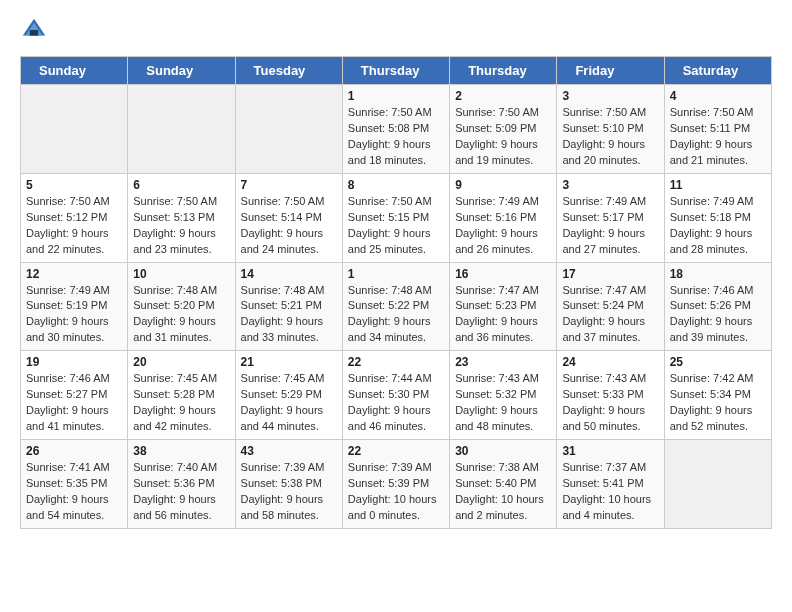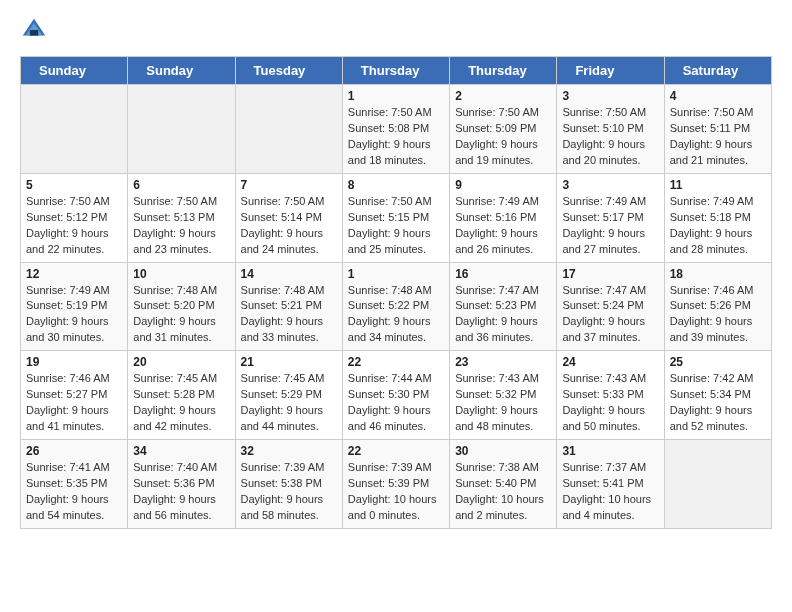--- a/index.html
+++ b/index.html
@@ -291,27 +291,27 @@
       </td>
         </tr>
         <tr>
           <td>
         <div class="day-num">26</div>
         <div class="day-info">
           Sunrise: 7:41 AM<br>Sunset: 5:35 PM<br>Daylight: 9 hours and 54 minutes.
         </div>
       </td>
           <td>
-        <div class="day-num">34</div>
+        <div class="day-num">38</div>
         <div class="day-info">
           Sunrise: 7:40 AM<br>Sunset: 5:36 PM<br>Daylight: 9 hours and 56 minutes.
         </div>
       </td>
           <td>
-        <div class="day-num">32</div>
+        <div class="day-num">43</div>
         <div class="day-info">
           Sunrise: 7:39 AM<br>Sunset: 5:38 PM<br>Daylight: 9 hours and 58 minutes.
         </div>
       </td>
           <td>
         <div class="day-num">22</div>
         <div class="day-info">
           Sunrise: 7:39 AM<br>Sunset: 5:39 PM<br>Daylight: 10 hours and 0 minutes.
         </div>
       </td>

